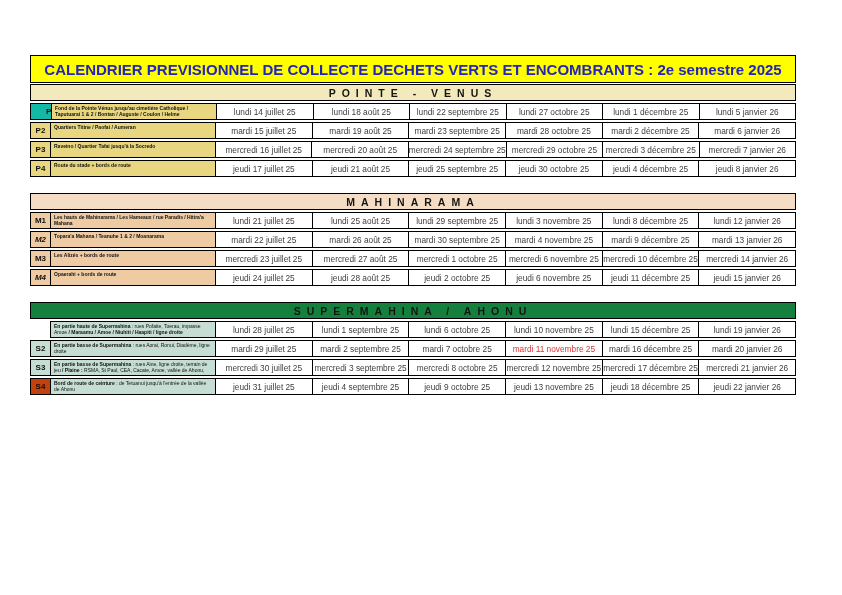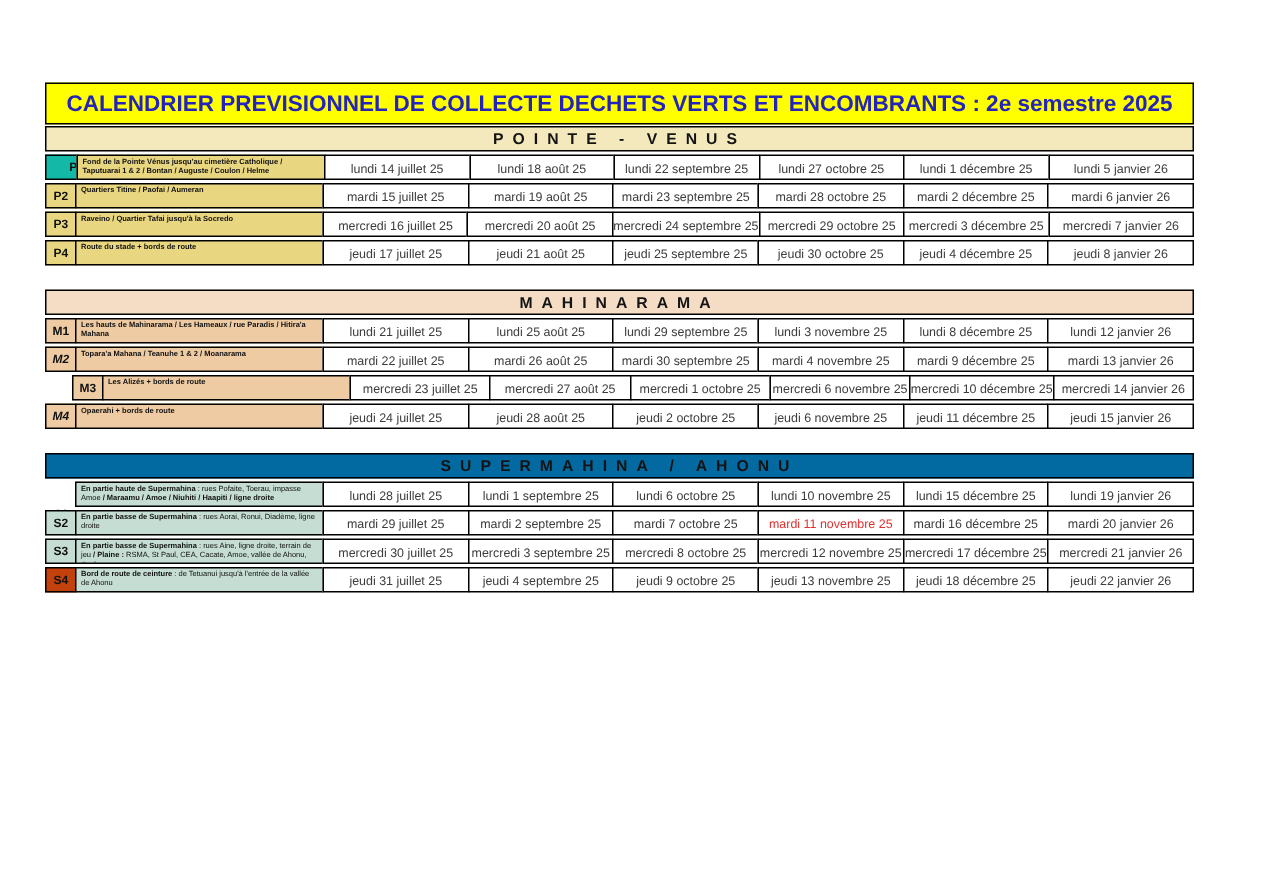--- a/index.html
+++ b/index.html
@@ -103,42 +103,42 @@
           <div class="cell code" style="background: rgb(238, 203, 163); font-style: italic;">M2</div>
           <div class="cell desc" style="background: rgb(238, 203, 163);"><span style="font-weight: bold;">Topara'a Mahana / Teanuhe 1 &amp; 2 / Moanarama</span></div>
           <div class="cell date">mardi 22 juillet 25</div>
           <div class="cell date">mardi 26 août 25</div>
           <div class="cell date">mardi 30 septembre 25</div>
           <div class="cell date">mardi 4 novembre 25</div>
           <div class="cell date">mardi 9 décembre 25</div>
           <div class="cell date">mardi 13 janvier 26</div>
         </div>
         <div class="row">
-          <div class="cell code" style="background: rgb(238, 203, 163); margin-left: 18px;">M3</div>
+          <div class="cell code" style="background: rgb(238, 203, 163);">M3</div>
           <div class="cell desc" style="background: rgb(238, 203, 163);"><span style="font-weight: bold;">Les Alizés + bords de route</span></div>
           <div class="cell date">mercredi 23 juillet 25</div>
           <div class="cell date">mercredi 27 août 25</div>
           <div class="cell date">mercredi 1 octobre 25</div>
           <div class="cell date">mercredi 6 novembre 25</div>
           <div class="cell date">mercredi 10 décembre 25</div>
           <div class="cell date">mercredi 14 janvier 26</div>
         </div>
         <div class="row">
           <div class="cell code" style="background: rgb(238, 203, 163); font-style: italic;">M4</div>
           <div class="cell desc" style="background: rgb(238, 203, 163);"><span style="font-weight: bold;">Opaerahi + bords de route</span></div>
           <div class="cell date">jeudi 24 juillet 25</div>
           <div class="cell date">jeudi 28 août 25</div>
           <div class="cell date">jeudi 2 octobre 25</div>
           <div class="cell date">jeudi 6 novembre 25</div>
           <div class="cell date">jeudi 11 décembre 25</div>
           <div class="cell date">jeudi 15 janvier 26</div>
         </div>
       </div>
       <div class="section">
-        <div class="band" style="background: #0369a1;">SUPERMAHINA / AHONU</div>
+        <div class="band" style="background: #15803d;">SUPERMAHINA / AHONU</div>
         <div class="row">
           <div class="cell code" style="background: rgb(197, 221, 211); margin-top: 20px;">S1</div>
           <div class="cell desc" style="background: rgb(197, 221, 211);"><span style="font-weight: bold;">En partie haute de Supermahina</span><span> : rues Pofaite, Toerau, impasse Amoe </span><span style="font-weight: bold;">/ Maraamu / Amoe / Niuhiti / Haapiti / ligne droite</span></div>
           <div class="cell date">lundi 28 juillet 25</div>
           <div class="cell date">lundi 1 septembre 25</div>
           <div class="cell date">lundi 6 octobre 25</div>
           <div class="cell date">lundi 10 novembre 25</div>
           <div class="cell date">lundi 15 décembre 25</div>
           <div class="cell date">lundi 19 janvier 26</div>
         </div>

